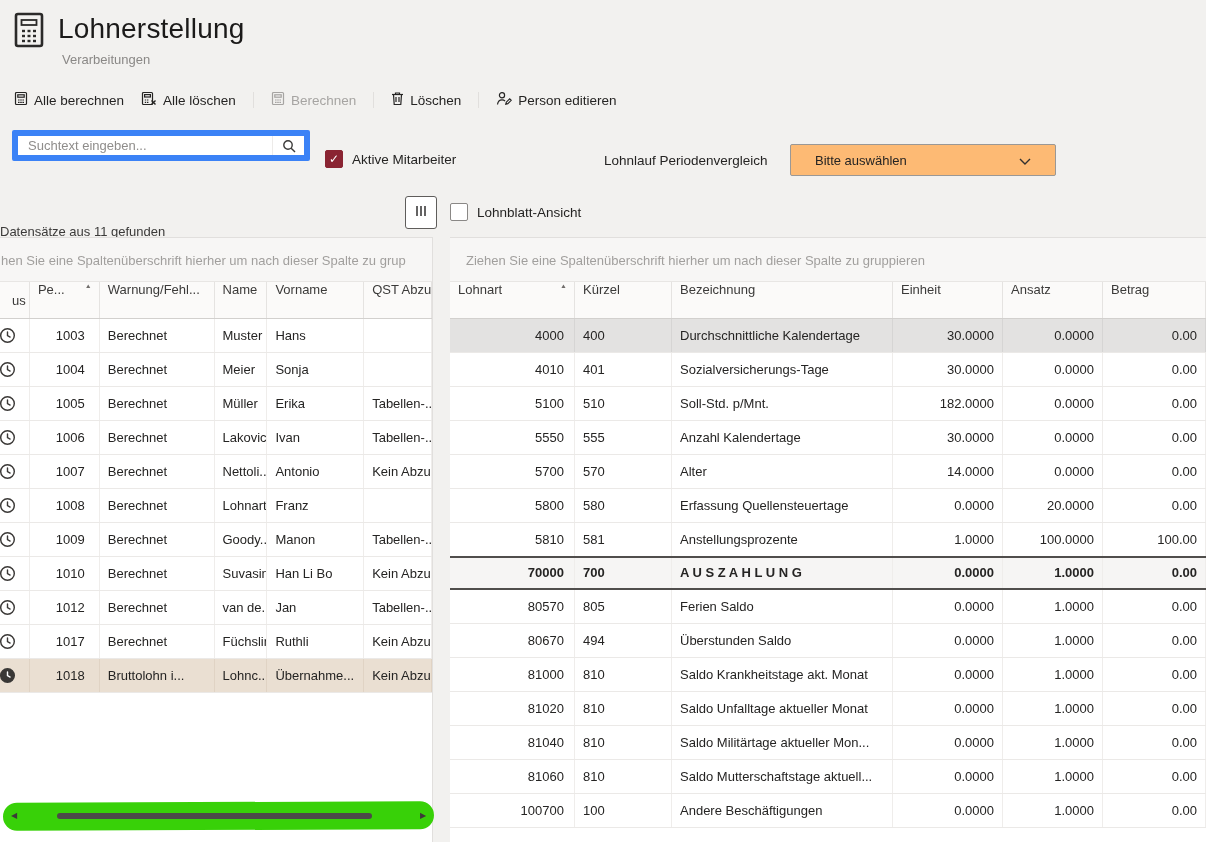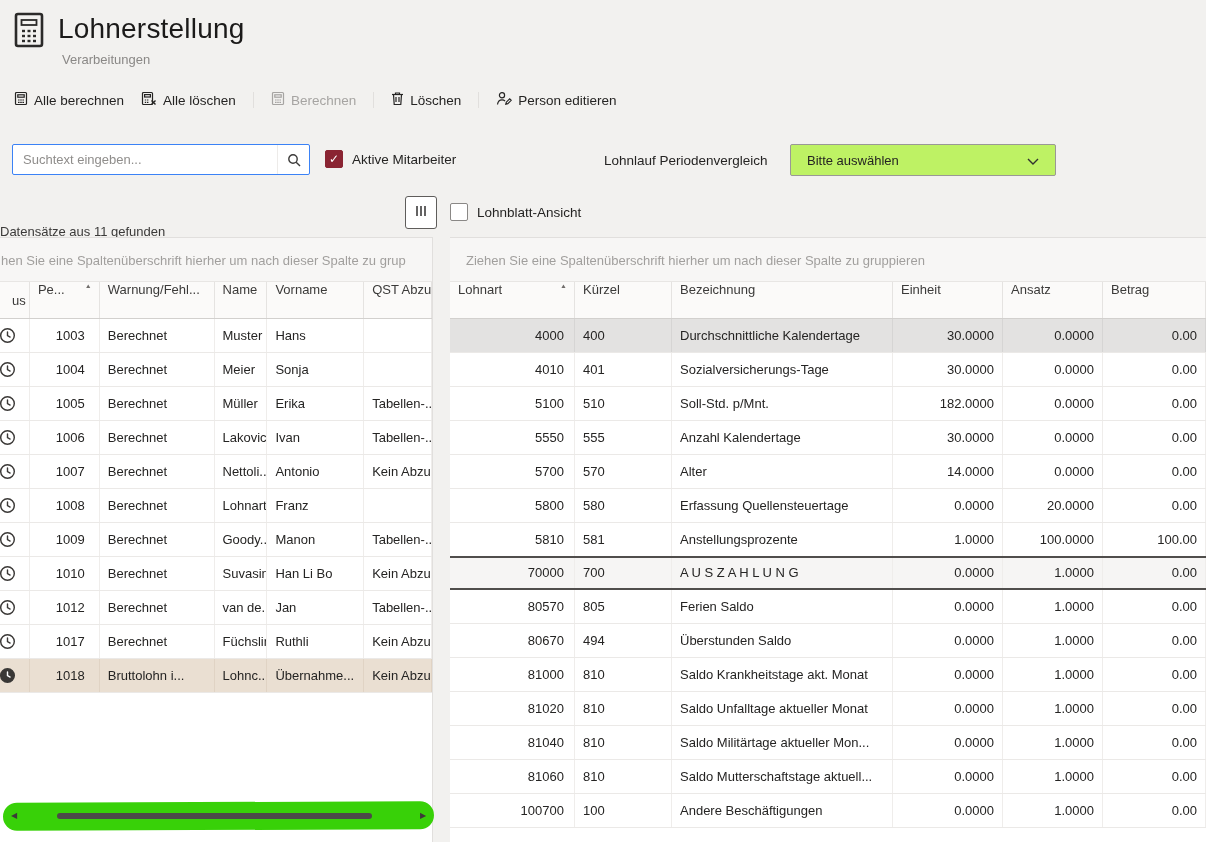--- a/index.html
+++ b/index.html
@@ -12,30 +12,30 @@
   .page-title{position:absolute;left:58px;top:13px;font-size:28px;font-weight:400;color:#1b1a19;letter-spacing:.2px}
   .page-subtitle{position:absolute;left:62px;top:52px;font-size:13px;color:#8a8886}
 
   
   .toolbar{position:absolute;left:14px;top:88px;height:24px;display:flex;align-items:center;gap:17px;font-size:13.5px}
   .tb-item{display:flex;align-items:center;gap:6px;color:#252423;cursor:pointer;white-space:nowrap}
   .tb-item.disabled{color:#a6a4a2;cursor:default}
   .tb-sep{width:1px;height:16px;background:#e1dfdd}
 
   
-  .search-box{position:absolute;left:12px;top:144px;width:298px;height:31px;background:#fff;border:1px solid #3b82f6;border-radius:2px;display:flex;align-items:center}
+  .search-box{position:absolute;left:12px;top:130px;width:298px;height:31px;background:#fff;border:6px solid #3b82f6;border-radius:2px;display:flex;align-items:center}
   .search-input{flex:1;height:100%;border:none;outline:none;background:transparent;padding:0 8px 0 10px;font:13px "Liberation Sans",sans-serif;color:#252423}
   .search-input::placeholder{color:#8f8d8b}
   .search-btn{width:32px;height:100%;display:flex;align-items:center;justify-content:center;border-left:1px solid #edebe9;cursor:pointer}
   .check-group{position:absolute;display:flex;align-items:center;gap:9px;font-size:13.5px;cursor:pointer}
   .checkbox{width:18px;height:18px;border-radius:2px;display:flex;align-items:center;justify-content:center;flex:none}
   .checkbox.checked{background:var(--accent,#8a2432);border:1px solid var(--accent,#8a2432);color:#fff;font-size:12px;font-weight:700}
   .checkbox.unchecked{background:#fff;border:1px solid #8a8886}
   .field-label{position:absolute;font-size:13.5px;color:#252423}
-  .dropdown{position:absolute;left:790px;top:144px;width:266px;height:32px;background:#bef264;border:1px solid #9a9896;border-radius:2px;display:flex;align-items:center;padding:0 16px;cursor:pointer}
+  .dropdown{position:absolute;left:790px;top:144px;width:266px;height:32px;background:#fdba74;border:1px solid #9a9896;border-radius:2px;display:flex;align-items:center;padding:0 24px;cursor:pointer}
   .dd-value{flex:1;font-size:13px;color:#252423}
 
   
   .results-text{position:absolute;left:0;top:224px;font-size:13px;color:#3b3a39}
   .view-toggle{position:absolute;left:405px;top:196px;width:32px;height:33px;background:#fff;border:1px solid #5f5d5b;border-radius:3px;display:flex;align-items:center;justify-content:center;cursor:pointer}
 
   
   .panel{position:absolute;top:237px;background:#fff;border-top:1px solid #e1dfdd}
   .panel.left{left:0;width:433px;height:605px;border-right:1px solid #e1dfdd}
   .panel.right{left:450px;width:756px;height:605px}
@@ -59,21 +59,21 @@
   .c-warn{width:115px}.c-name{width:53px}.c-vorname{width:97px}.c-qst{width:68px}
   .grid-row.selected{background:var(--selected-row,#eadfd2)}
   .grid-row.selected .cell{border-right-color:#e0d3c4}
 
   
   .rc-lohnart{width:125px}.rc-kuerzel{width:97px}.rc-bez{width:221px}
   .rc-einheit{width:110px}.rc-ansatz{width:100px}.rc-betrag{width:103px}
   .rc-einheit.num,.rc-ansatz.num,.rc-betrag.num{padding-right:8px}
   .grid-row.current{background:var(--current-row,#e3e2e1)}
   .grid-row.current .cell{border-right-color:#d6d5d4}
-  .grid-row.total{font-weight:400;background:#f6f5f4;border-top:2px solid #504e4c;border-bottom:2px solid #504e4c;margin-top:-1px}
+  .grid-row.total{font-weight:700;background:#f6f5f4;border-top:2px solid #504e4c;border-bottom:2px solid #504e4c;margin-top:-1px}
   .grid-row.total .cell{line-height:29px}
 
   
   .green-marker{position:absolute;left:3px;top:564px;width:431px;height:28px;border-radius:14px;background:var(--highlight-marker,#38d108);transform:rotate(-.2deg)}
   .hscrollbar{position:absolute;left:3px;top:564px;width:431px;height:28px;display:flex;align-items:center}
   .sb-arrow{width:22px;text-align:center;font-size:8px;color:#3c3a38;cursor:pointer;flex:none;line-height:28px}
   .sb-track{flex:1;height:6px;position:relative}
   .sb-thumb{position:absolute;left:32px;top:0;width:315px;height:6px;border-radius:3px;background:#4c4a48;cursor:grab}
 </style>
 </head>

